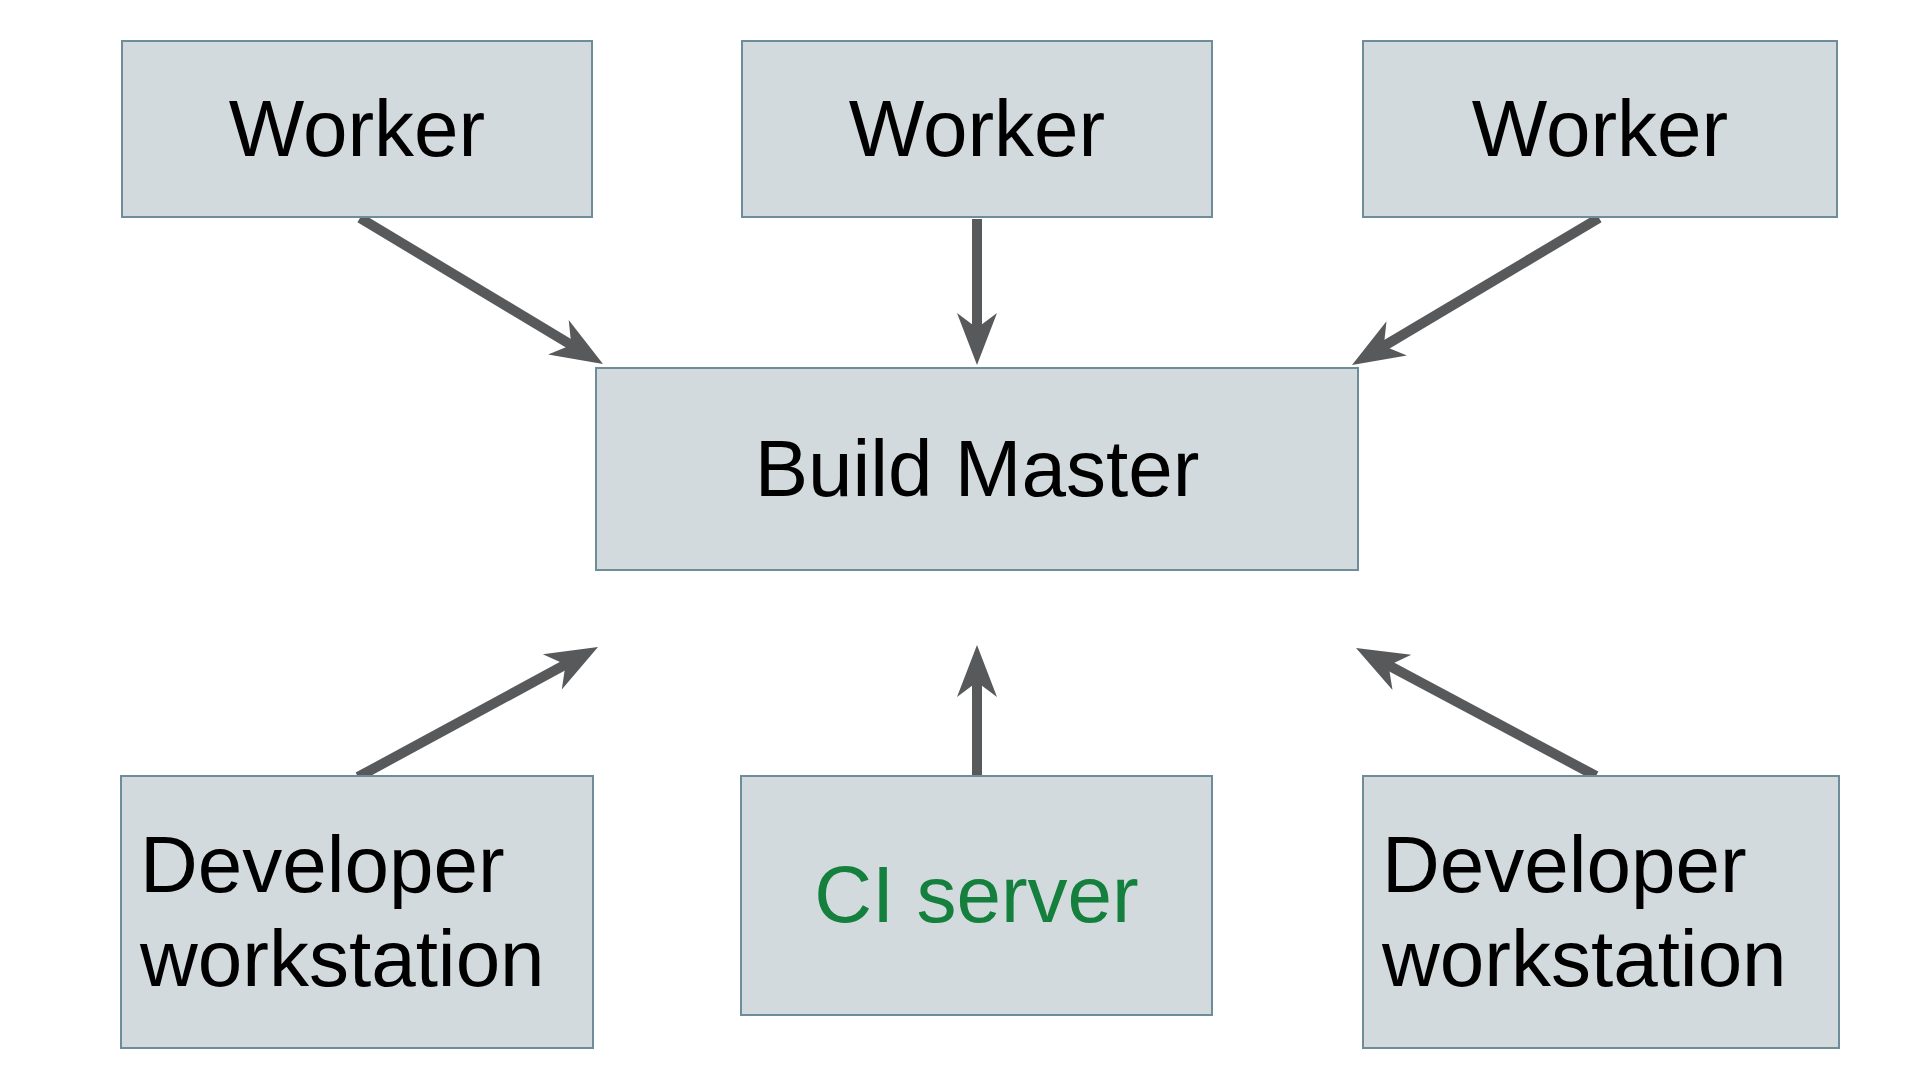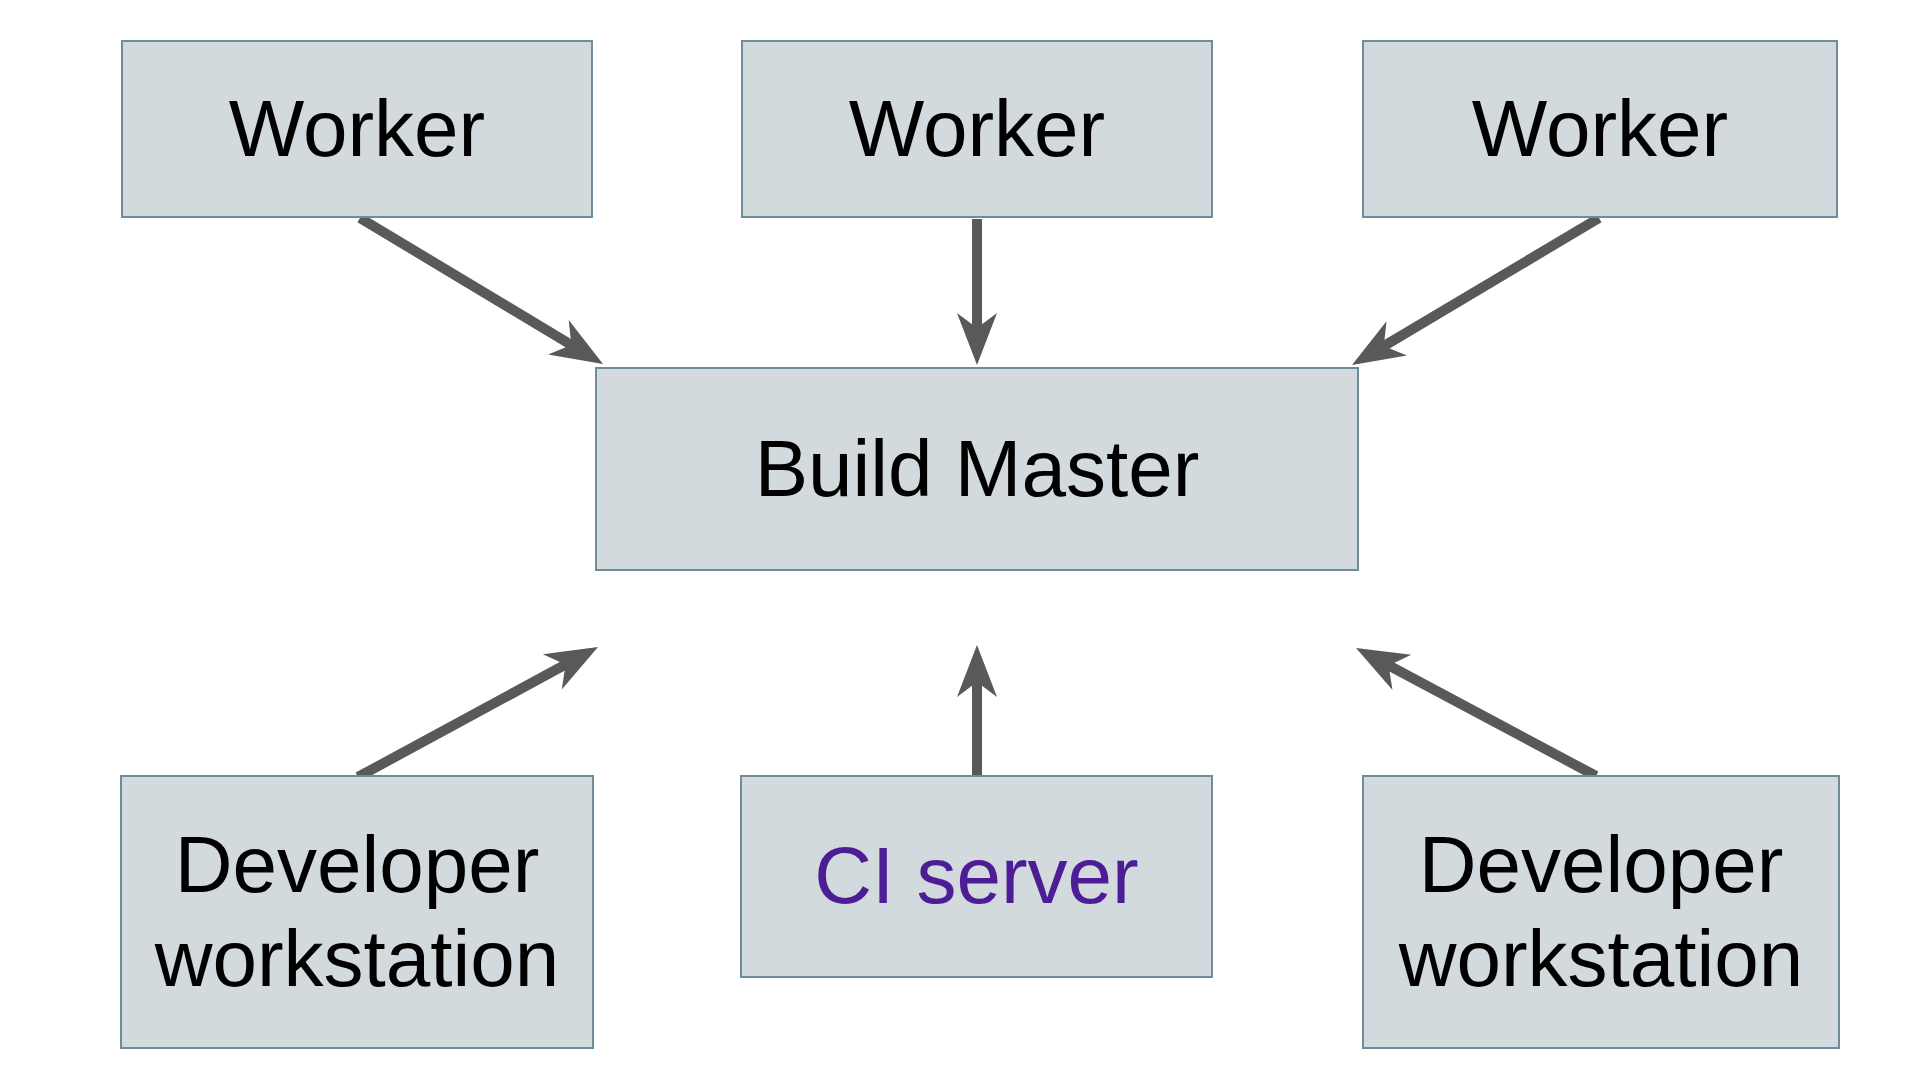--- a/index.html
+++ b/index.html
@@ -22,21 +22,21 @@
     width: 1910px;
     height: 1090px;
     display: block;
   }
   .node {
     position: absolute;
     box-sizing: border-box;
     display: flex;
     align-items: center;
     justify-content: center;
-    text-align: center;
+    text-align: left;
     border-style: solid;
     border-width: 2px;
   }
   .node-label {
     font-size: 80px;
     line-height: 1.18;
     font-weight: 400;
     letter-spacing: 0px;
     padding: 0 18px;
   }
@@ -81,20 +81,20 @@
   </div>
   <div class="node" style="left: 1362px; top: 40px; width: 476px; height: 178px; background: rgb(211, 218, 221); border-color: rgb(110, 140, 154); color: rgb(0, 0, 0);">
     <span class="node-label">Worker</span>
   </div>
   <div class="node" style="left: 595px; top: 367px; width: 764px; height: 204px; background: rgb(211, 218, 221); border-color: rgb(110, 140, 154); color: rgb(0, 0, 0);">
     <span class="node-label">Build Master</span>
   </div>
   <div class="node" style="left: 120px; top: 775px; width: 474px; height: 274px; background: rgb(211, 218, 221); border-color: rgb(110, 140, 154); color: rgb(0, 0, 0);">
     <span class="node-label">Developer workstation</span>
   </div>
-  <div class="node" style="left: 740px; top: 775px; width: 473px; height: 203px; background: rgb(211, 218, 221); border-color: rgb(110, 140, 154); color: #4c1d95;">
+  <div class="node" style="left: 740px; top: 775px; width: 473px; height: 241px; background: rgb(211, 218, 221); border-color: rgb(110, 140, 154); color: #15803d;">
     <span class="node-label">CI server</span>
   </div>
   <div class="node" style="left: 1362px; top: 775px; width: 478px; height: 274px; background: rgb(211, 218, 221); border-color: rgb(110, 140, 154); color: rgb(0, 0, 0);">
     <span class="node-label">Developer workstation</span>
   </div>
 
 </div>
 
 </body></html>

